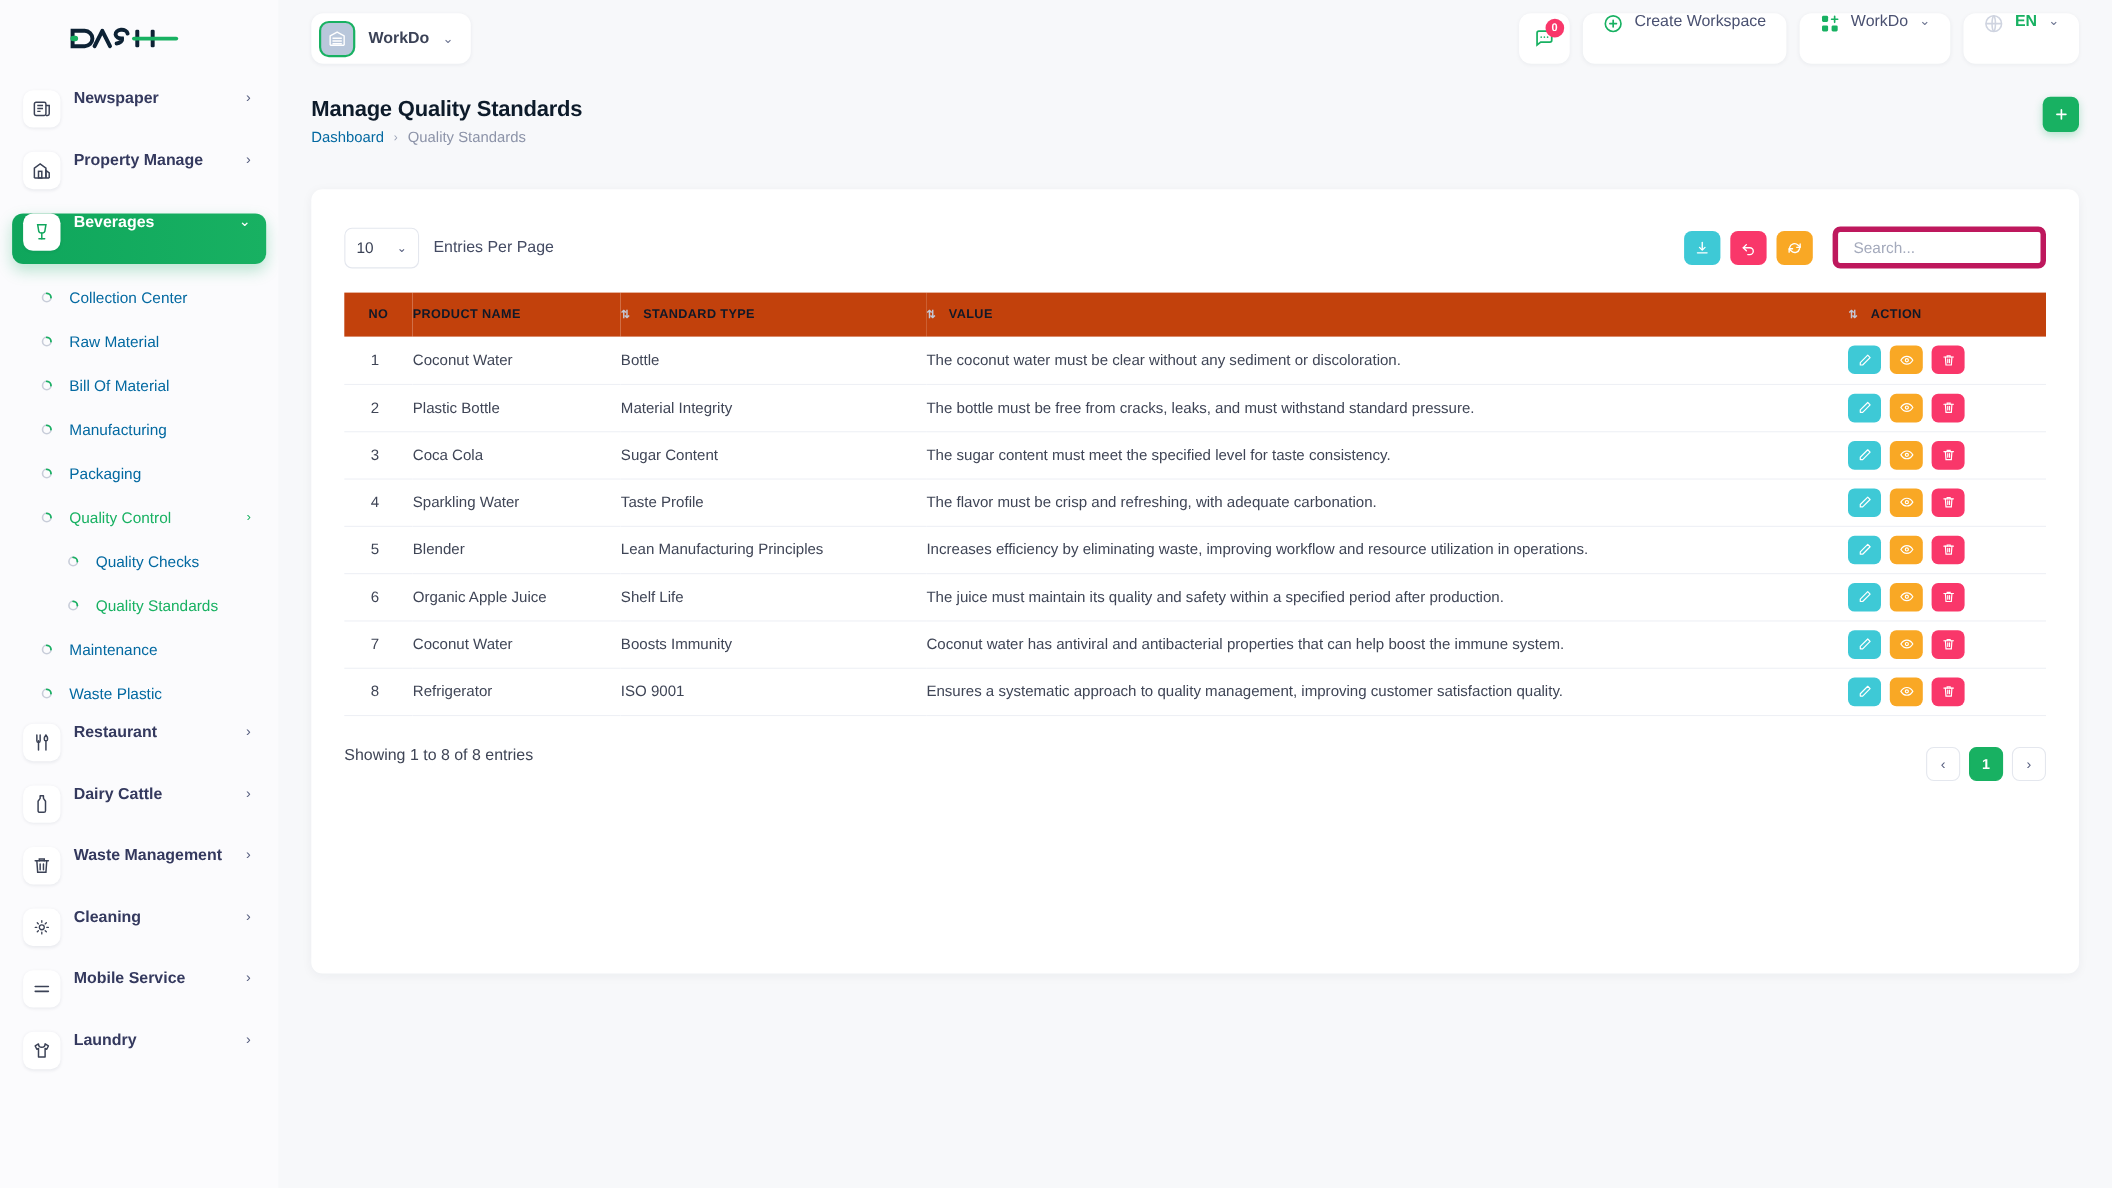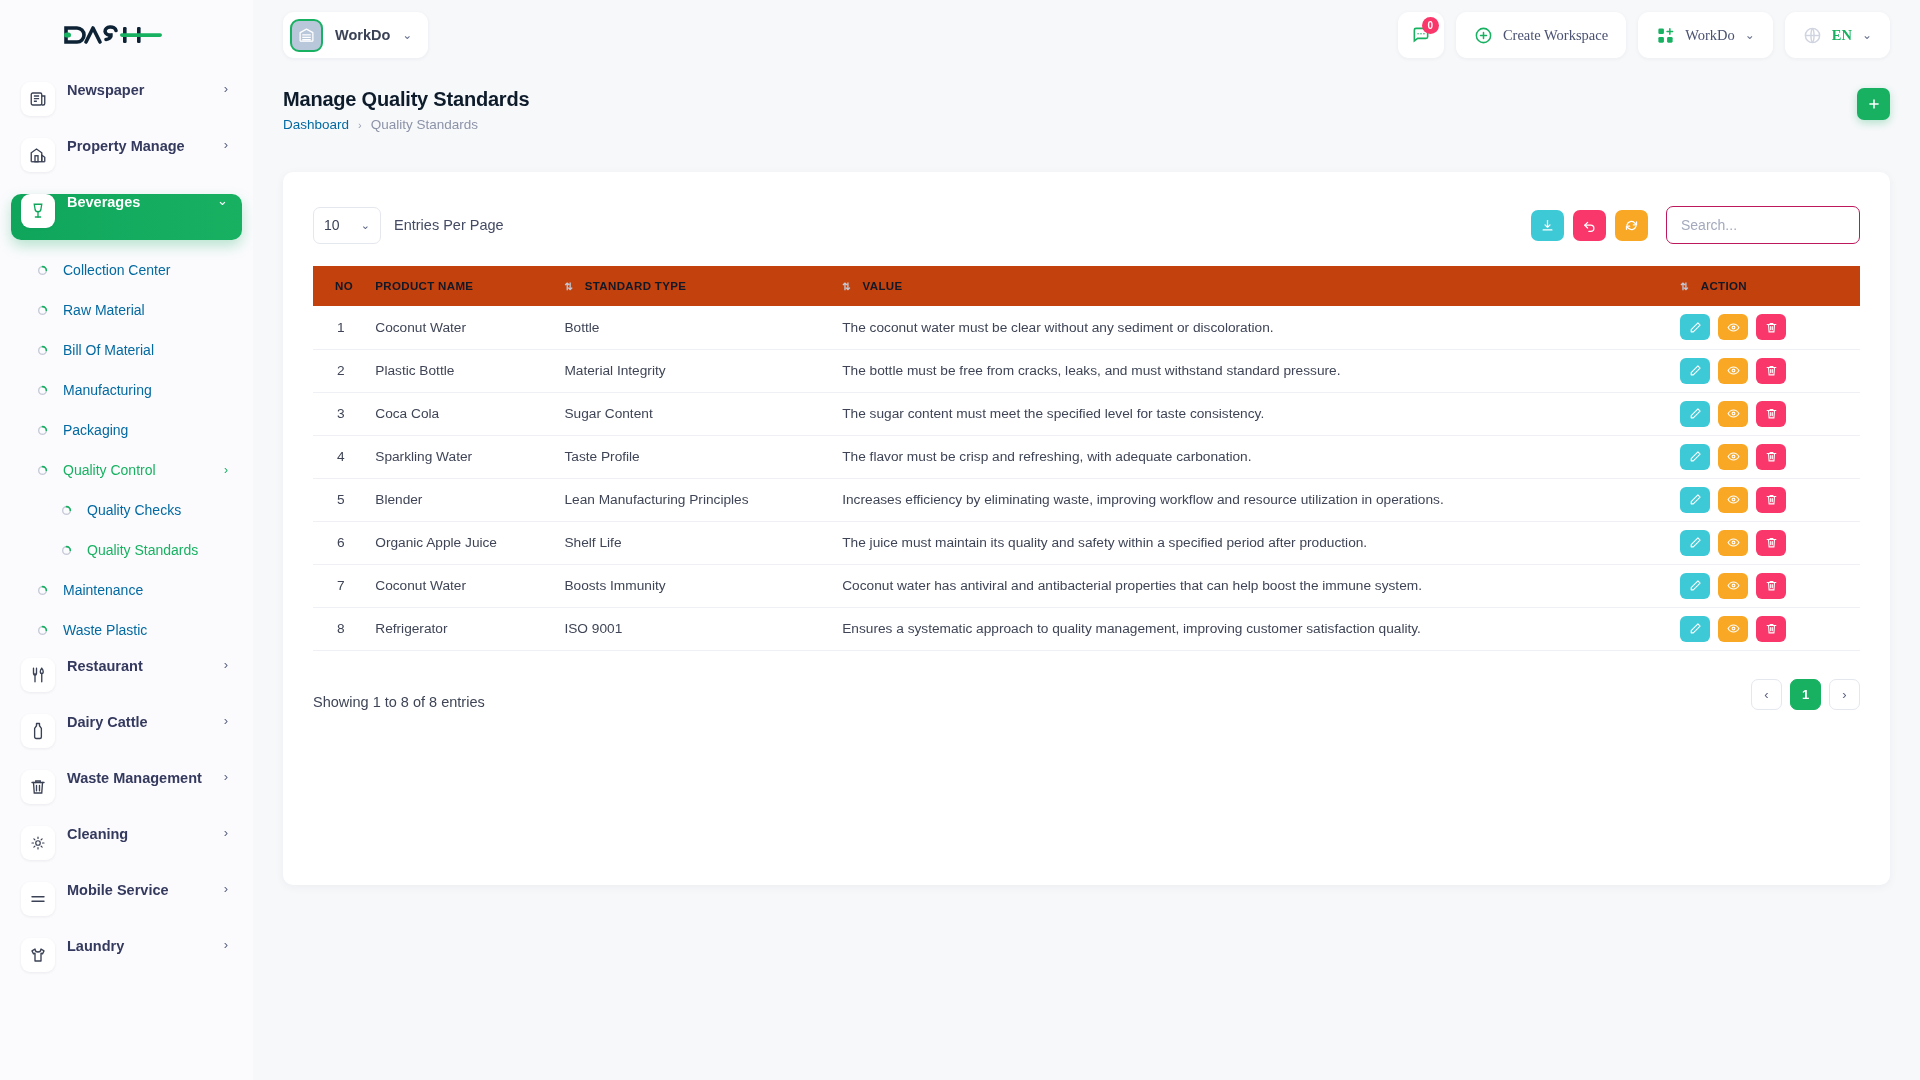--- a/index.html
+++ b/index.html
@@ -91,26 +91,25 @@
   .ws-avatar svg { width: 17px; height: 17px; display:block; }
   .ws-name { font-size: 14.5px; font-weight: 600; color: #3b4256; }
   .ws-chev { color: #6b7390; font-size: 12px; }
 
   .header-right {
     margin-left: auto; display: flex; align-items: center;
     gap: 12px; padding-right: 30px;
   }
   .hdr-btn {
     background: #ffffff; border-radius: 11px; height: 46px;
-    display: flex; align-items: center; gap: 10px;
+    display: flex; gap: 10px;
     padding: 0 18px; cursor: pointer;
     box-shadow: 0 1px 4px rgba(20,30,60,.05);
     font-size: 14.5px; font-weight: 500; color: #4a5171;
     white-space: nowrap;
-    font-family: Liberation Serif, serif;
   }
   .hdr-icon-btn {
     background: #ffffff; border-radius: 11px;
     width: 46px; height: 46px; position: relative;
     display:flex; align-items:center; justify-content:center;
     cursor: pointer; box-shadow: 0 1px 4px rgba(20,30,60,.05);
   }
   .badge {
     position: absolute; top: 5px; right: 5px;
     min-width: 17px; height: 17px; border-radius: 9px;
@@ -162,21 +161,21 @@
   .toolbar-right { margin-left:auto; display:flex; align-items:center; gap: 9px; }
   .sq-btn {
     width: 33px; height: 31px; border-radius: 7px;
     display:flex; align-items:center; justify-content:center; cursor:pointer;
   }
   .sq-btn svg { width: 15px; height: 15px; display:block; }
   .sq-cyan { background:#3ec9d6; }
   .sq-pink { background:#f9376a; }
   .sq-orange { background:#f9a825; }
   .search-box {
-    width: 194px; height: 38px; border: 1px solid #be185d;
+    width: 194px; height: 38px; border: 5px solid #be185d;
     border-radius: 7px; padding: 0 14px;
     font-size: 14px; color: #3b4256; outline: none;
     margin-left: 9px; background:#fff;
     font-family: "Liberation Sans", sans-serif;
   }
   .search-box::placeholder { color: #a4aabc; }
 
   
   table { width: 1547px; margin: 22px 30px 0 30px; border-collapse: collapse; }
   thead th {
@@ -205,21 +204,21 @@
     width: 30px; height: 26px; border-radius: 6px;
     display:flex; align-items:center; justify-content:center; cursor:pointer;
   }
   .act-btn svg { width: 13px; height: 13px; display:block; }
   .a-cyan { background:#3ec9d6; }
   .a-orange { background:#f9a825; }
   .a-pink { background:#f9376a; }
 
   
   .card-footer {
-    display:flex; align-items:flex-end;
+    display:flex; align-items:flex-start;
     padding: 28px 30px 0 30px;
   }
   .showing { font-size: 14.5px; color: #3f4556; }
   .pager { margin-left:auto; display:flex; align-items:center; gap: 8px; }
   .pg {
     width: 31px; height: 31px; border-radius: 7px;
     border: 1px solid #e4e7ee; background:#fff;
     display:flex; align-items:center; justify-content:center;
     font-size: 13px; color:#5a6282; cursor:pointer;
   }

